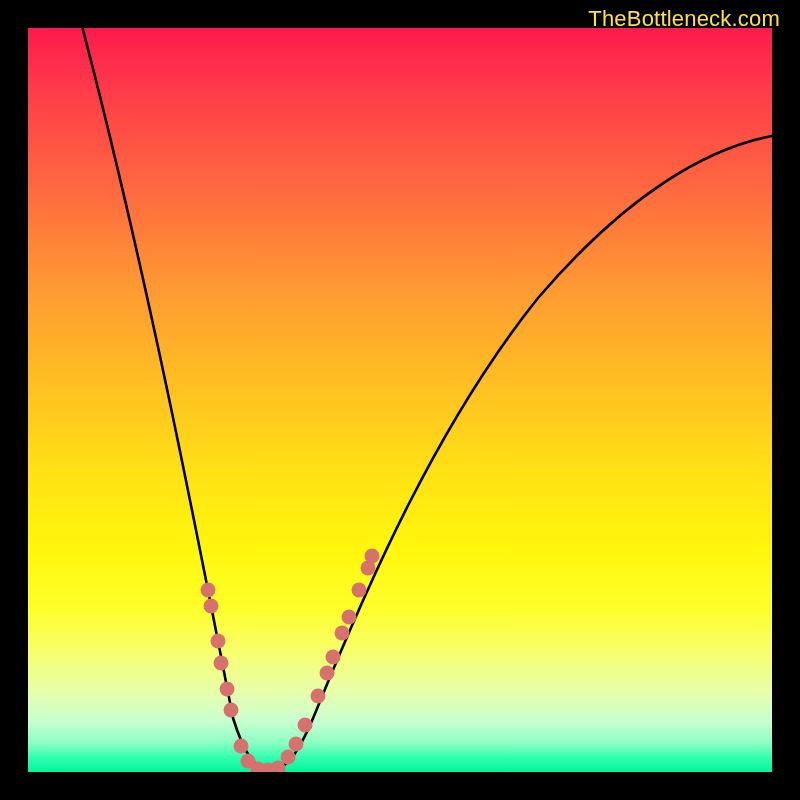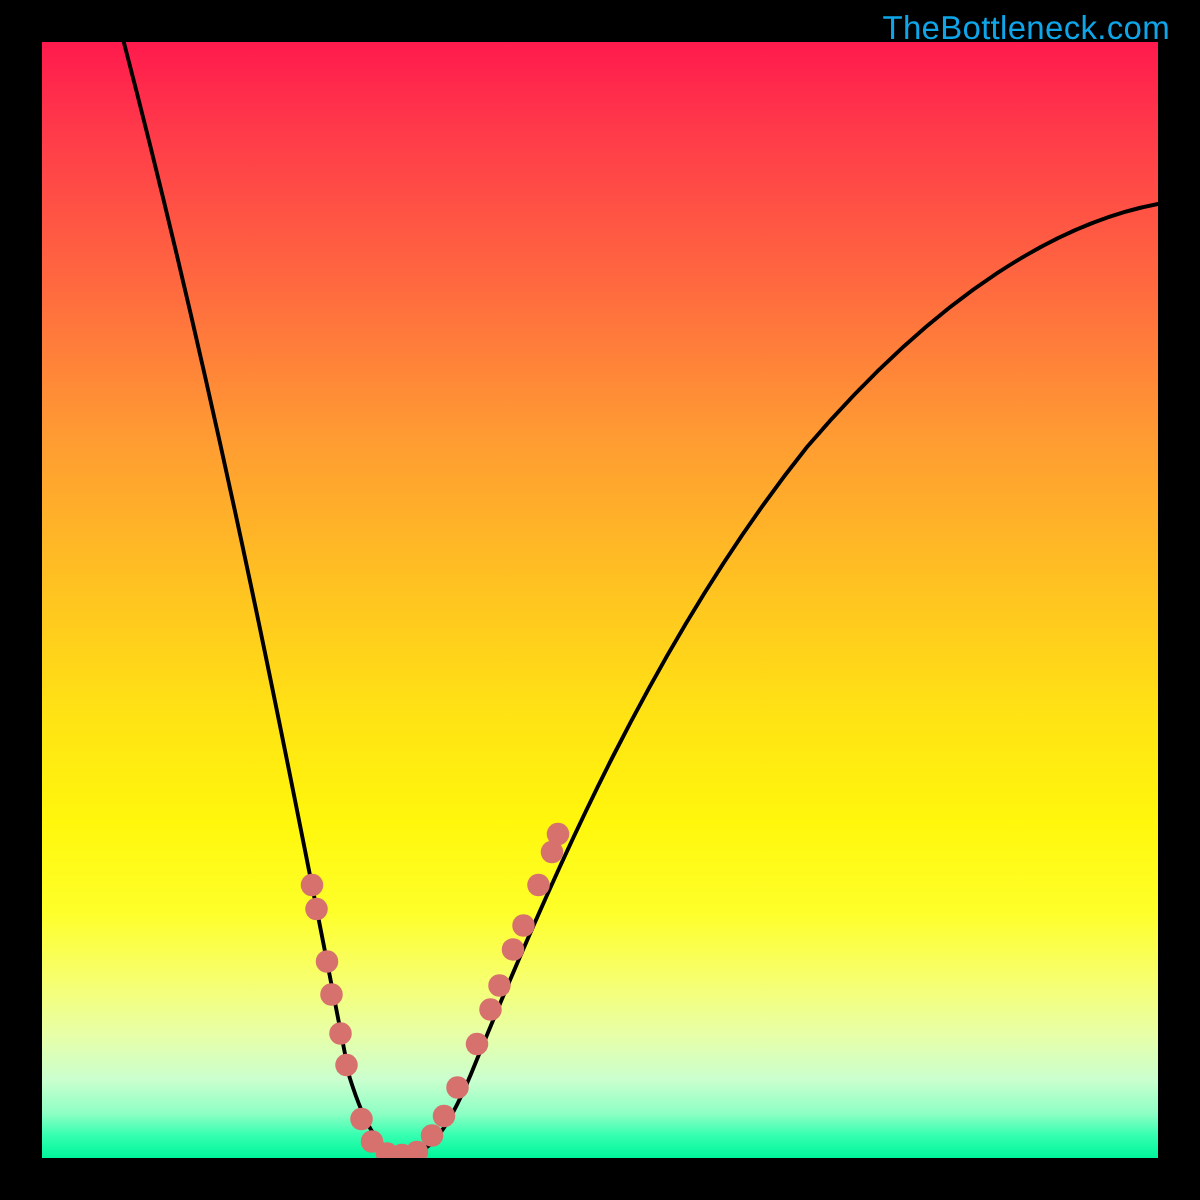--- a/index.html
+++ b/index.html
@@ -30,21 +30,21 @@
       #caffcf 93%,
       #8effc4 96%,
       #34ffb0 98%,
       #00f59b 100%);
     overflow: hidden;
   }
   .watermark {
     position: absolute;
     top: 6px;
     right: 20px;
-    color: #0ea5e9;
+    color: #fde047;
     font-family: Arial, Helvetica, sans-serif;
     font-size: 22px;
     letter-spacing: 0.2px;
     z-index: 5;
   }
   svg.curve {
     position: absolute;
     left: 0;
     top: 0;
     width: 744px;

